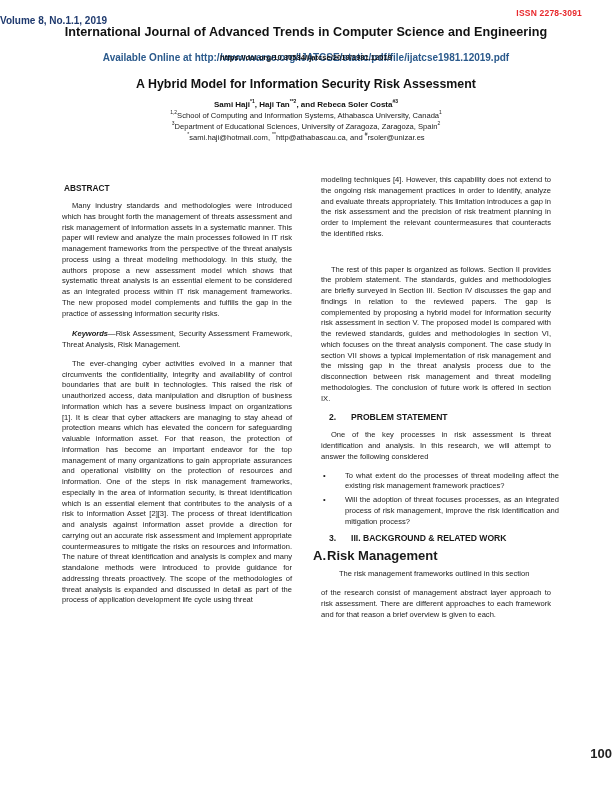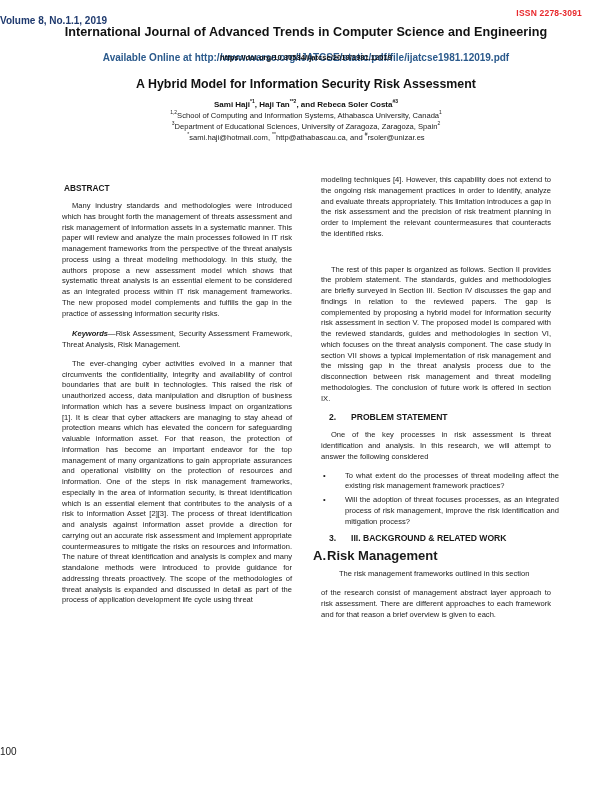--- a/index.html
+++ b/index.html
@@ -23,21 +23,21 @@
   .kw-label { font-weight: bold; font-style: italic; }
   .h1 { font-size: 8.6px; font-weight: bold; margin: 6px 0 8px 16px; line-height: 10px; }
   .h1 .num { display: inline-block; width: 22px; }
   .gap { height: 9px; }
   ul.questions { margin: 2px 0 0 0; padding: 0; list-style: none; }
   ul.questions li { position: relative; padding-left: 32px; text-align: justify; margin-bottom: 3px; }
   ul.questions li .bullet { position: absolute; left: 10px; top: 0; }
   .h2 { font-size: 13px; font-weight: bold; margin: 4px 0 6px 0; line-height: 10px; }
   .h2 .num { display: inline-block; width: 14px; }
   .nojust-first { text-align: right; }
-  .pagenum { position: absolute; top: 746px; left: 0; width: 100%; text-align: left; font-size: 10px; color: #222; }
+  .pagenum { position: absolute; top: 746px; left: 0; width: 100%; text-align: right; font-size: 13px; color: #222; font-weight: bold; }
 </style>
 </head>
 <body>
 
 <div class="issn">ISSN  2278-3091</div>
 <div class="volume">Volume 8, No.1.1,  2019</div>
 <div class="journal">International Journal of Advanced Trends in Computer Science and Engineering</div>
 <div class="available">Available Online at http://www.warse.org/IJATCSE/static/pdf/file/ijatcse1981.12019.pdf</div>
 <div class="doi">https://doi.org/10.30534/ijatcse/2019/1981.12019</div>
 

